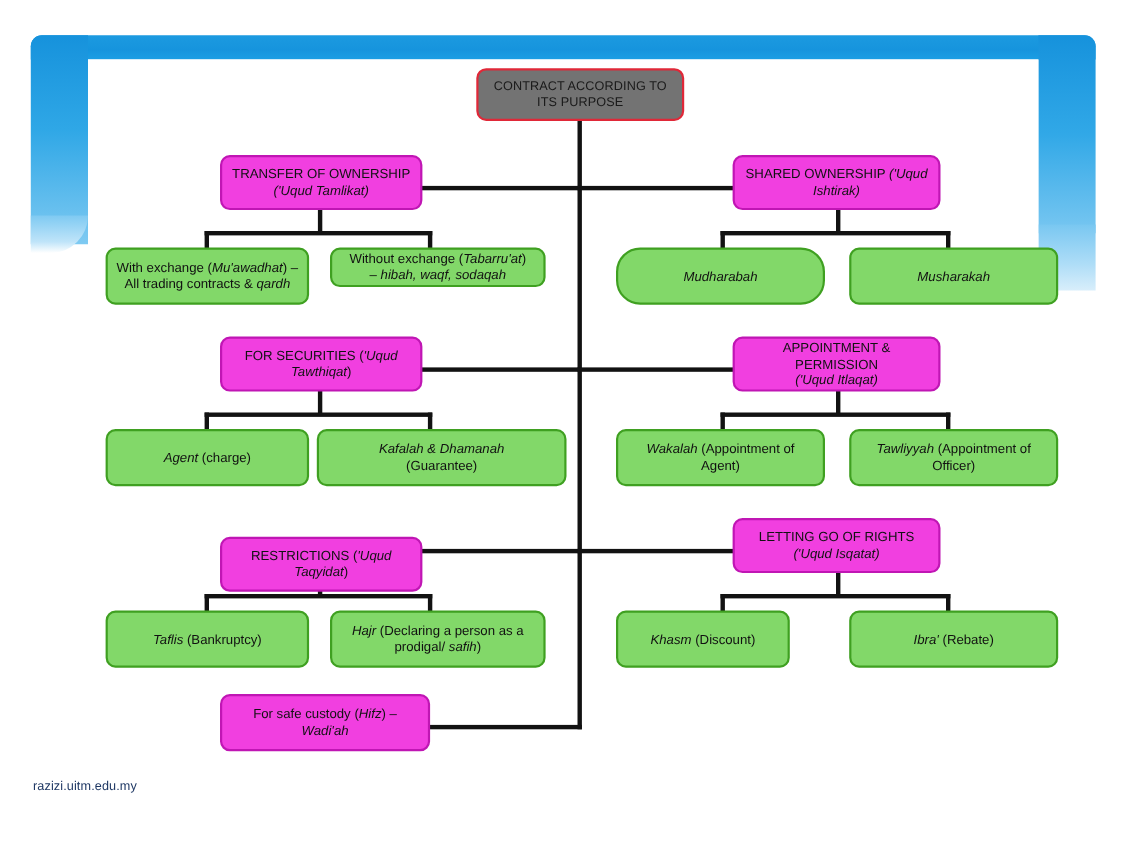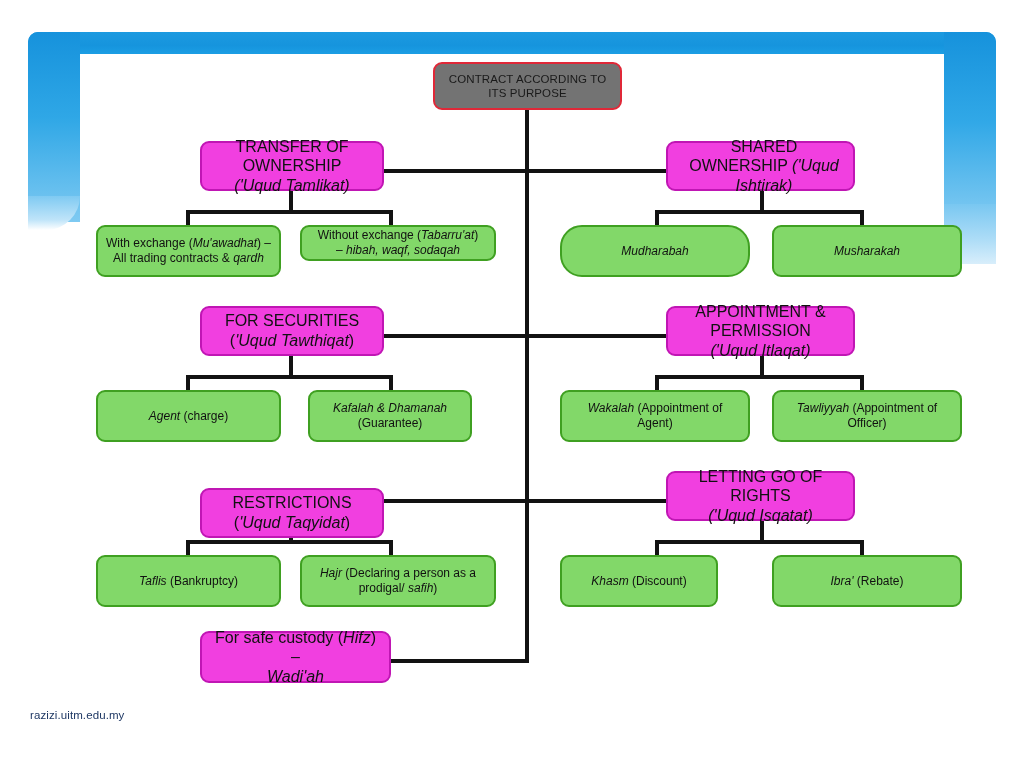--- a/index.html
+++ b/index.html
@@ -80,21 +80,21 @@
     background: #737373;
     border: 2.5px solid #E02838;
     color: #1a1a1a;
     font-size: 11.5px;
     letter-spacing: .1px;
   }
   .node-cat {
     background: #F13FE0;
     border: 2.5px solid #C016B4;
     color: #111111;
-    font-size: 16px;
+    font-size: 12px;
   }
   .node-leaf {
     background: #82D869;
     border: 2.5px solid #3FA021;
     color: #111111;
     font-size: 12px;
   }
 
   i { font-style: italic; }
 
@@ -191,21 +191,21 @@
       </span>
     </div>
 
     <div class="node node-leaf" style="left:300px; top:225px; width:196px; height:36px;">
       <span class="txt">
         <span>Without exchange (</span><i>Tabarru'at</i><span>)</span><br>
         <span>– </span><i>hibah, waqf, sodaqah</i><span></span>
       </span>
     </div>
 
-    <div class="node node-cat" style="left:666px; top:141px; width:189px; height:50px;padding-left:14px;">
+    <div class="node node-cat" style="left:666px; top:141px; width:189px; height:50px;">
       <span class="txt">
         <span>SHARED OWNERSHIP </span><i>('Uqud Ishtirak)</i>
       </span>
     </div>
 
     <div class="node node-leaf" style="left:560px; top:225px; width:190px; height:52px;border-radius:22px;">
       <span class="txt"><i>Mudharabah</i></span>
     </div>
 
     <div class="node node-leaf" style="left:772px; top:225px; width:190px; height:52px;">
@@ -215,21 +215,21 @@
     <div class="node node-cat" style="left:200px; top:306px; width:184px; height:50px;">
       <span class="txt">
         <span>FOR SECURITIES (</span><i>'Uqud Tawthiqat</i><span>)</span>
       </span>
     </div>
 
     <div class="node node-leaf" style="left:96px; top:390px; width:185px; height:52px;">
       <span class="txt"><i>Agent</i><span> (charge)</span></span>
     </div>
 
-    <div class="node node-leaf" style="left:308px; top:390px; width:164px; height:52px;align-items:center;">
+    <div class="node node-leaf" style="left:288px; top:390px; width:227px; height:52px;align-items:center;">
       <span class="txt">
         <i>Kafalah &amp; Dhamanah</i><br>
         <span>(Guarantee)</span>
       </span>
     </div>
 
     <div class="node node-cat" style="left:666px; top:306px; width:189px; height:50px;">
       <span class="txt">
         <span>APPOINTMENT &amp; PERMISSION</span><br>
         <i>('Uqud Itlaqat)</i>

